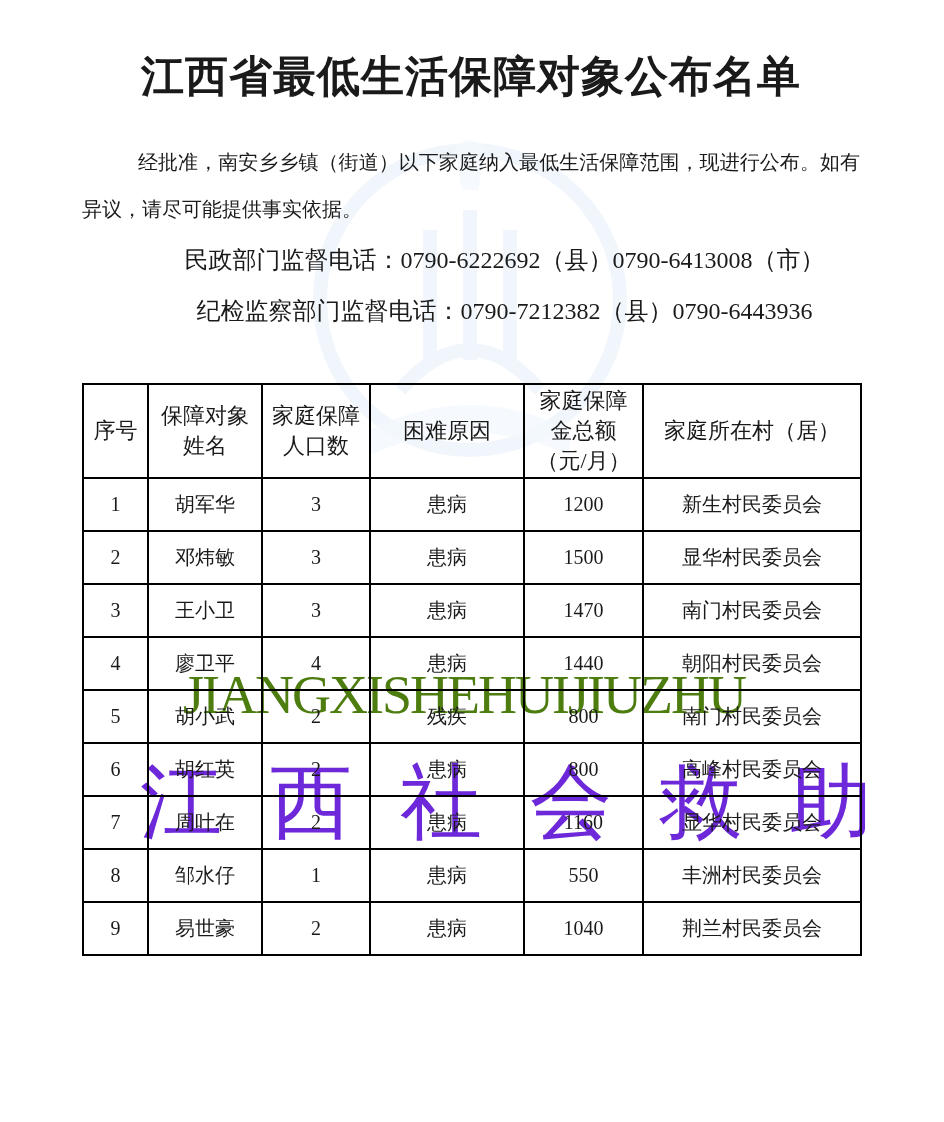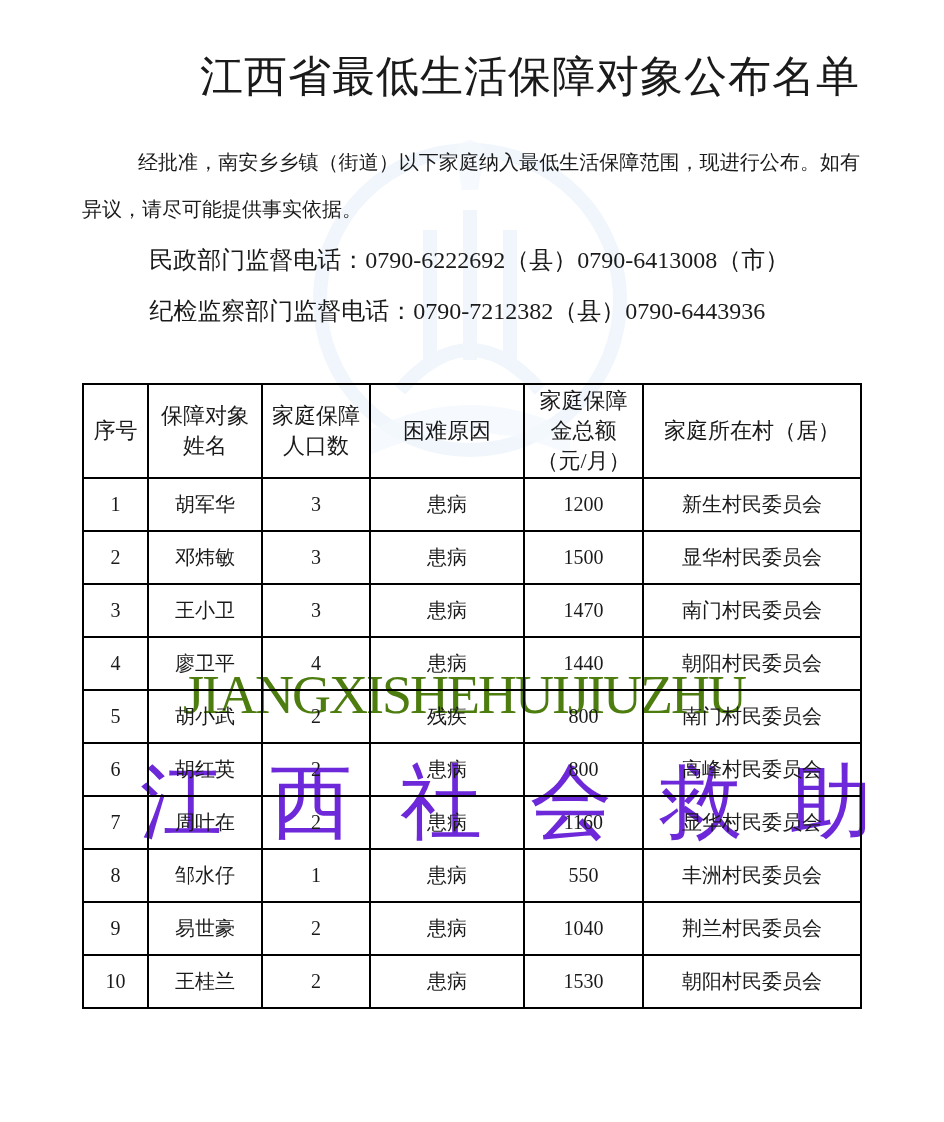--- a/index.html
+++ b/index.html
@@ -24,40 +24,40 @@
   }
   .wm-cn {
     left: 140px; top: 748px;
     font-size: 82px; letter-spacing: 48px;
     color: #6d28d9;
   }
   
   .content { position: relative; z-index: 1; padding: 0 84px 0 82px; }
   .doc-title {
     margin-top: 52px;
-    text-align: right;
+    text-align: center;
     font-size: 43px;
-    font-weight: normal;
+    font-weight: bold;
     letter-spacing: 1px;
     line-height: 1.15;
   }
   .intro {
     margin-top: 38px;
     font-size: 20px;
     line-height: 47px;
     text-indent: 2.8em;
     text-align: justify;
   }
   .phone-line {
     font-size: 24px;
     line-height: 51px;
     text-indent: 2.8em;
     white-space: nowrap;
   }
-  .phone-block { margin-top: 2px; }
+  .phone-block { margin-top: 2px; text-align: center; }
   
   table.roster {
     margin-top: 46px;
     border-collapse: collapse;
     table-layout: fixed;
     width: 778px;
   }
   table.roster th, table.roster td {
     border: 2px solid #000000;
     text-align: center;
@@ -198,25 +198,17 @@
             <td>丰洲村民委员会</td>
           </tr>
           <tr>
             <td>9</td>
             <td>易世豪</td>
             <td>2</td>
             <td>患病</td>
             <td>1040</td>
             <td>荆兰村民委员会</td>
           </tr>
-          <tr>
-            <td>10</td>
-            <td>王桂兰</td>
-            <td>2</td>
-            <td>患病</td>
-            <td>1530</td>
-            <td>朝阳村民委员会</td>
-          </tr>
         </tbody>
     </table>
 
   </div>
 </div>
 
 </body></html>

